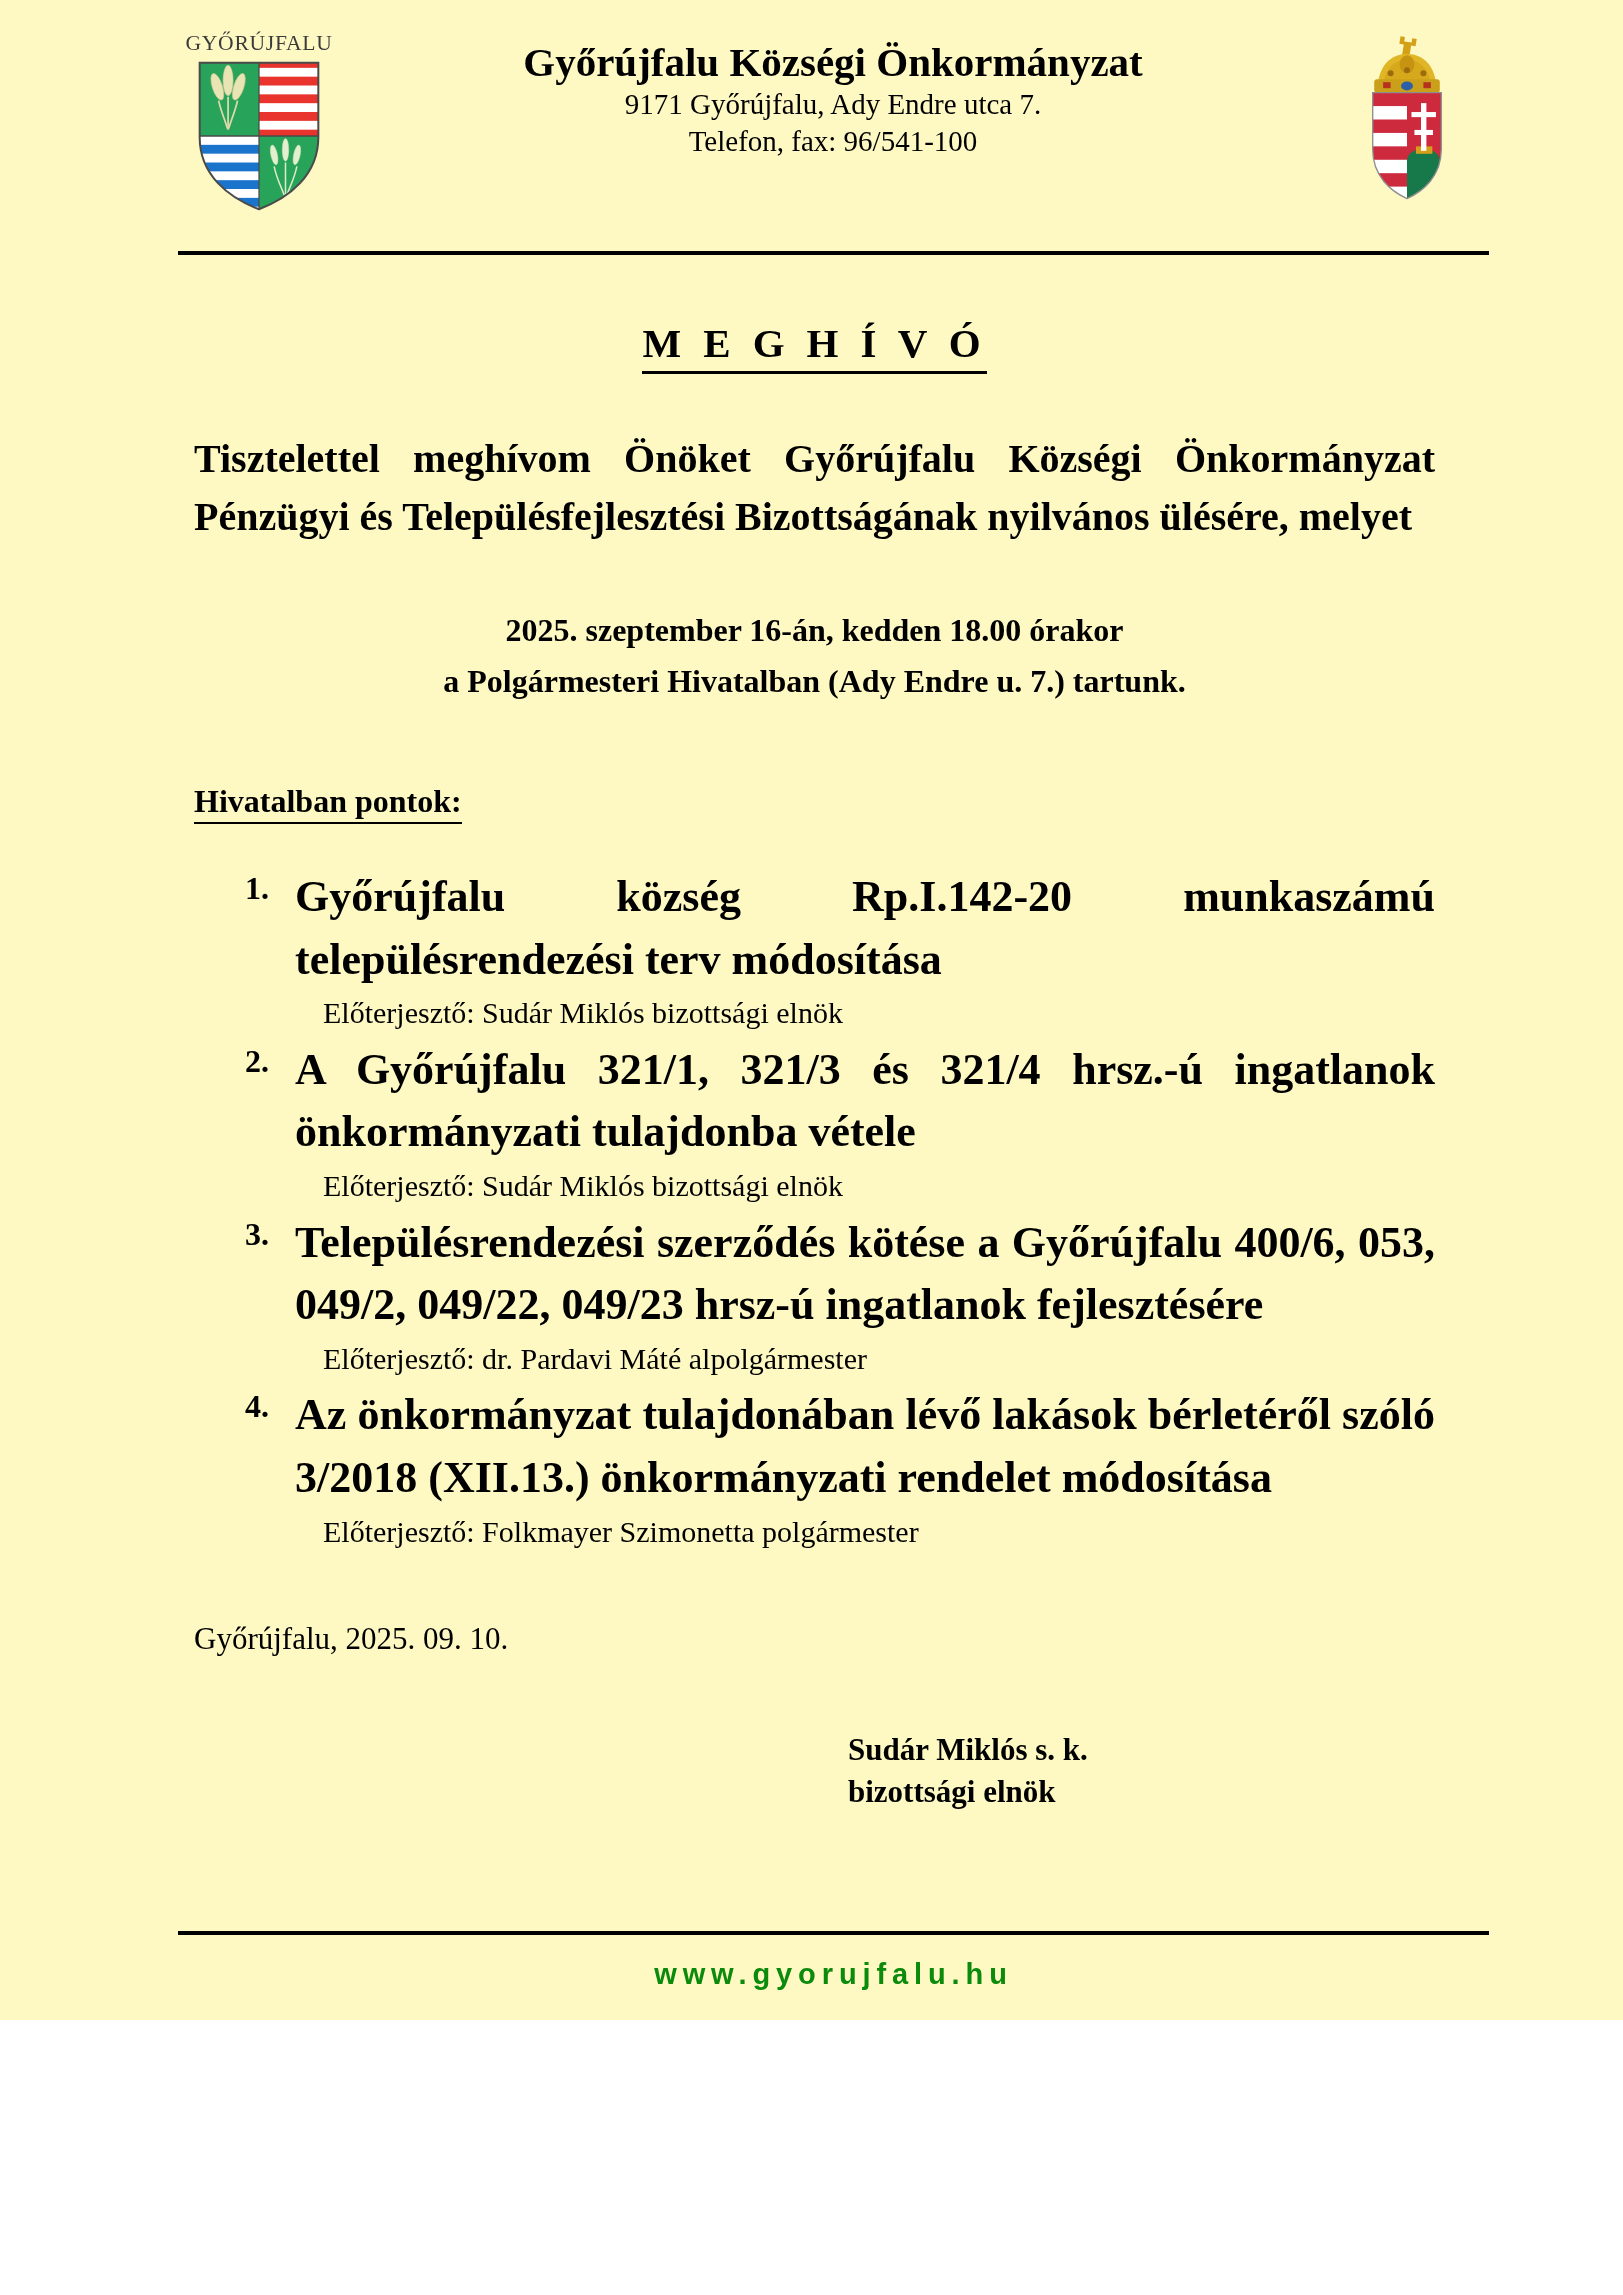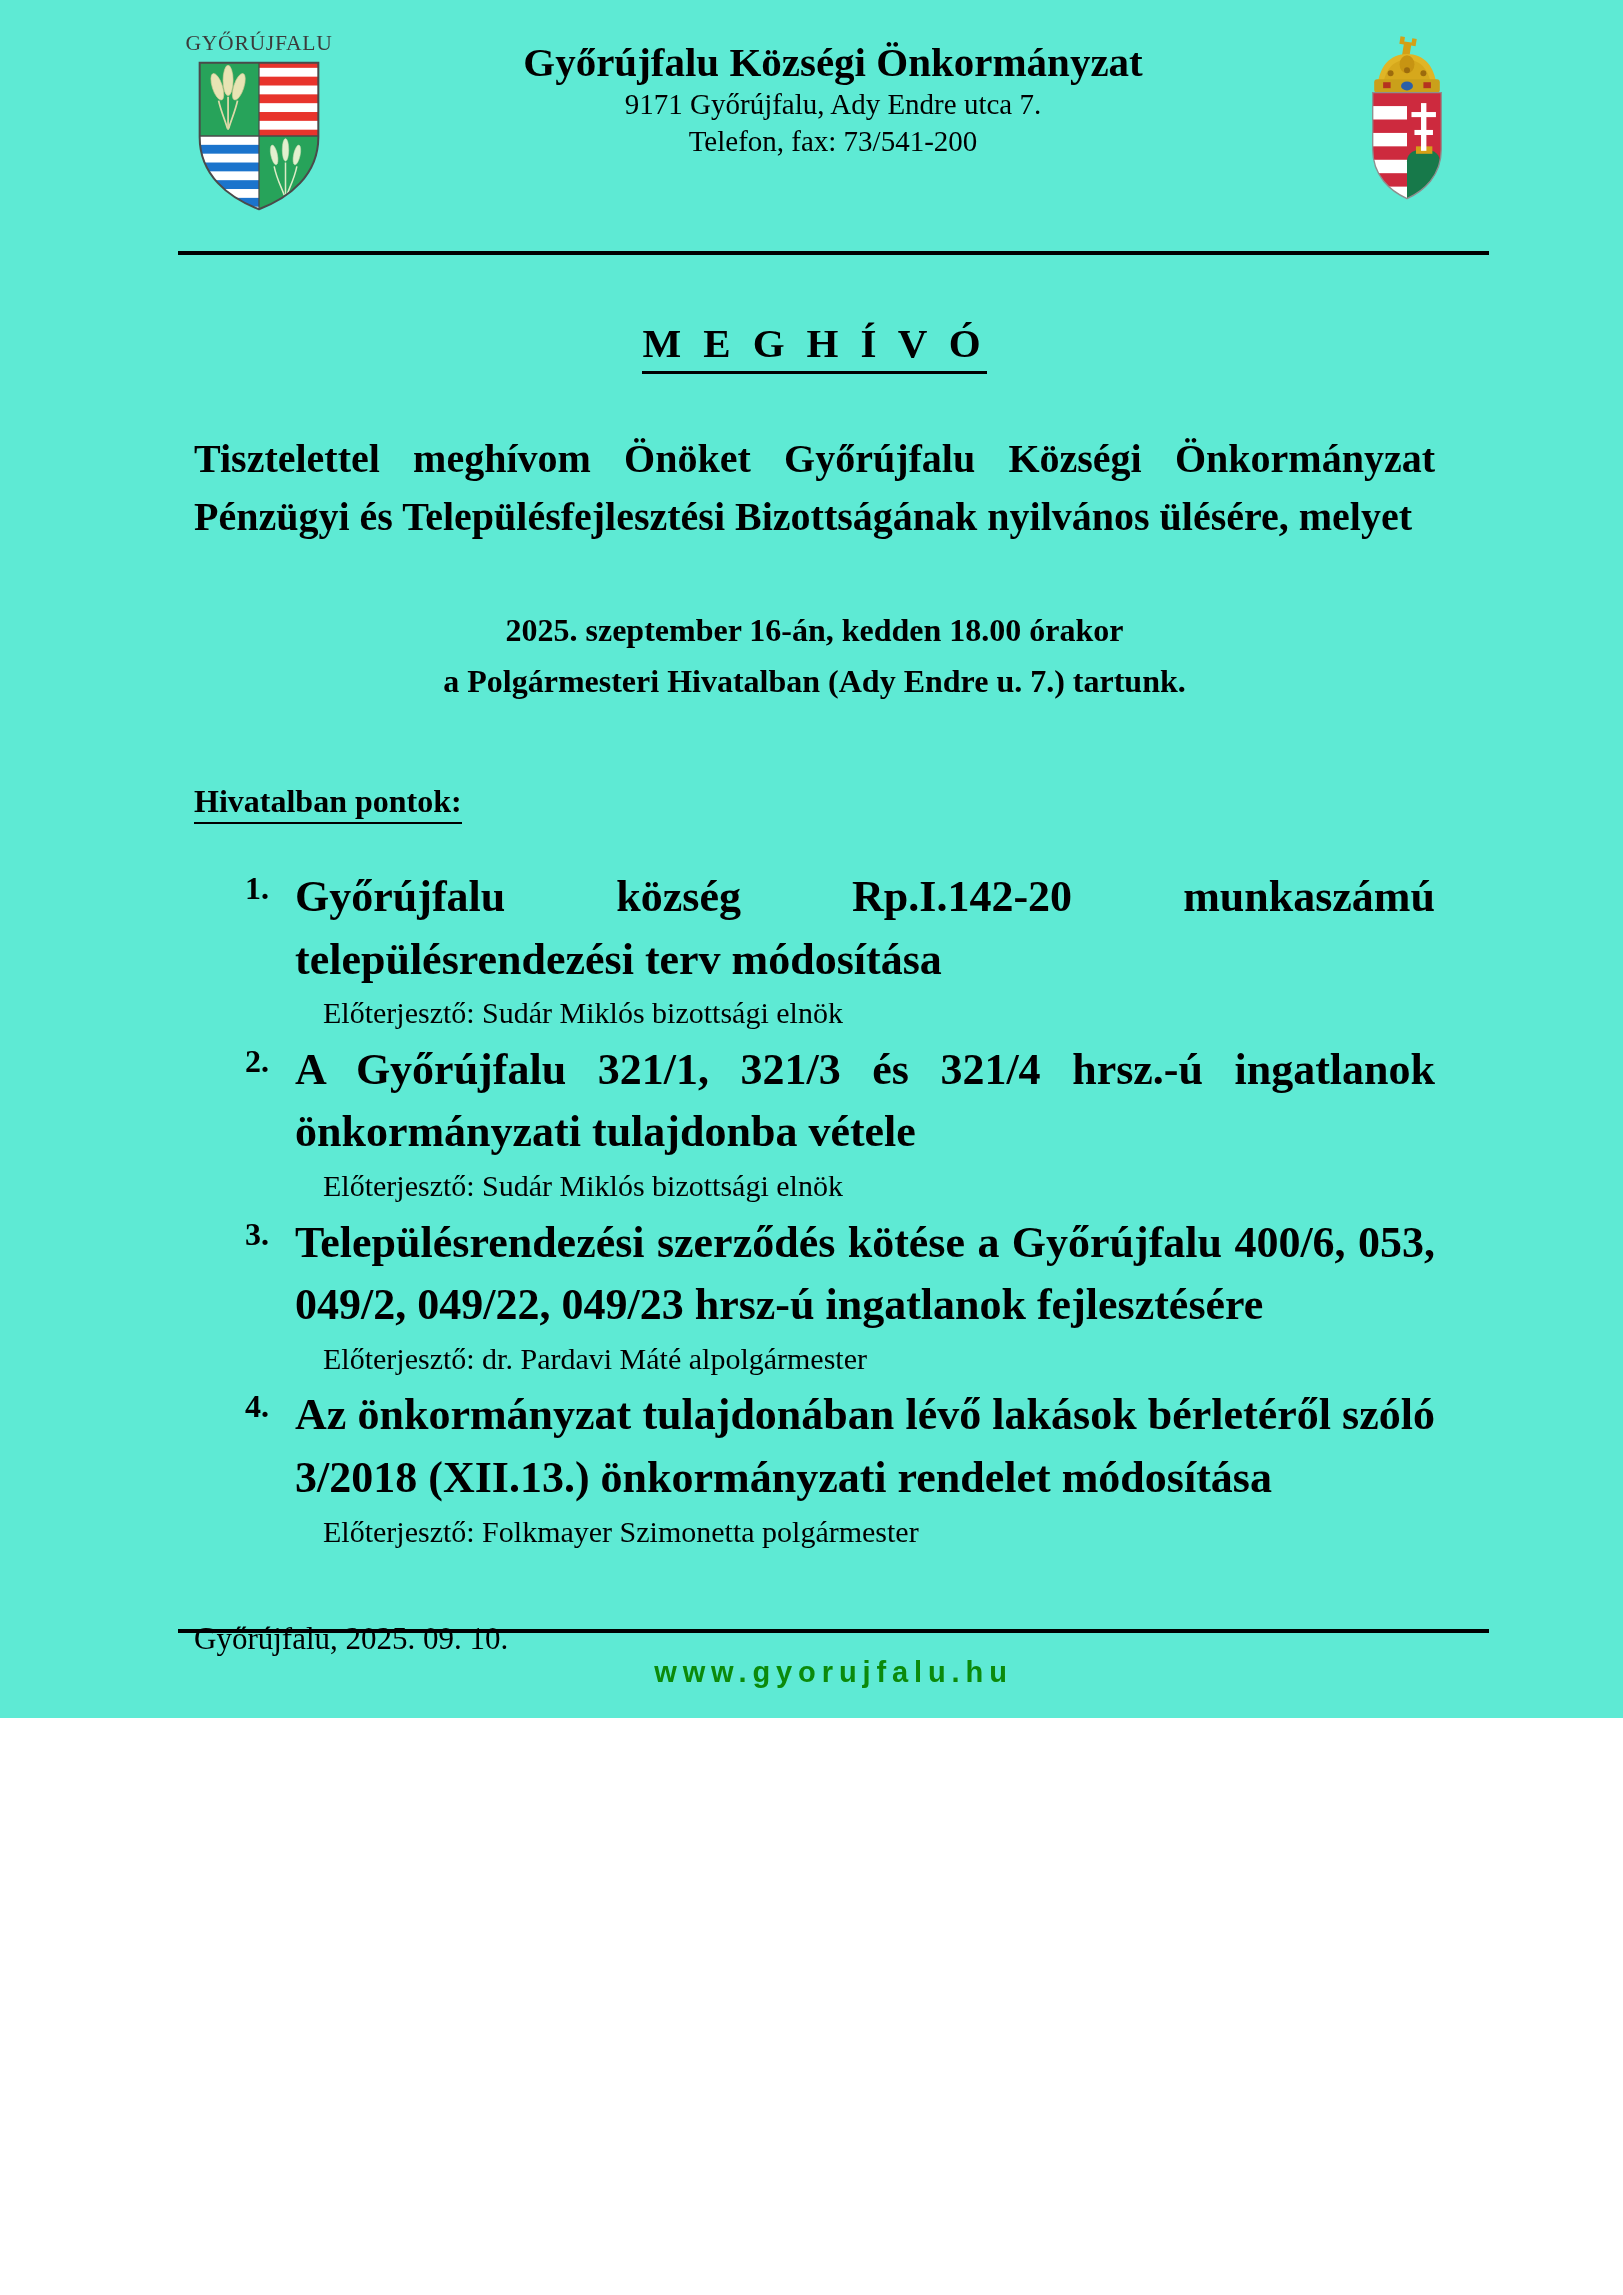--- a/index.html
+++ b/index.html
@@ -4,22 +4,22 @@
 <style>
   html, body {
     margin: 0;
     padding: 0;
     background: #ffffff;
   }
 
   .page {
     position: relative;
     width: 1623px;
-    height: 1718px;
-    background: #5eead4;
+    height: 2020px;
+    background: #fef9c3;
     font-family: "Liberation Serif", "DejaVu Serif", serif;
     color: #000000;
     box-sizing: border-box;
     overflow: hidden;
   }
 
   
   .header {
     position: absolute;
     top: 26px;
@@ -289,21 +289,21 @@
           </g>
           <path d="M3,3 L97,3 L97,62 C97,92 74,110 50,119 C26,110 3,92 3,62 Z" fill="none" stroke="#4a4a4a" stroke-width="1.6"></path>
           <line x1="50" y1="3" x2="50" y2="119" stroke="#4a4a4a" stroke-width="1"></line>
           <line x1="3" y1="61" x2="97" y2="61" stroke="#4a4a4a" stroke-width="1"></line>
         </svg>
       </div>
 
       <div class="header-center">
         <div class="org-title">Győrújfalu Községi Önkormányzat</div>
         <div class="org-address">9171 Győrújfalu, Ady Endre utca 7.</div>
-        <div class="org-phone">Telefon, fax: 73/541-200</div>
+        <div class="org-phone">Telefon, fax: 96/541-100</div>
       </div>
 
       <div class="crest-right">
         <svg width="108" height="173" viewBox="0 0 72 116">
           <defs>
             <clipPath id="hunShield">
               <path d="M13,40 L59,40 L59,78 C59,96 47,106 36,111 C25,106 13,96 13,78 Z"></path>
             </clipPath>
           </defs>
 

